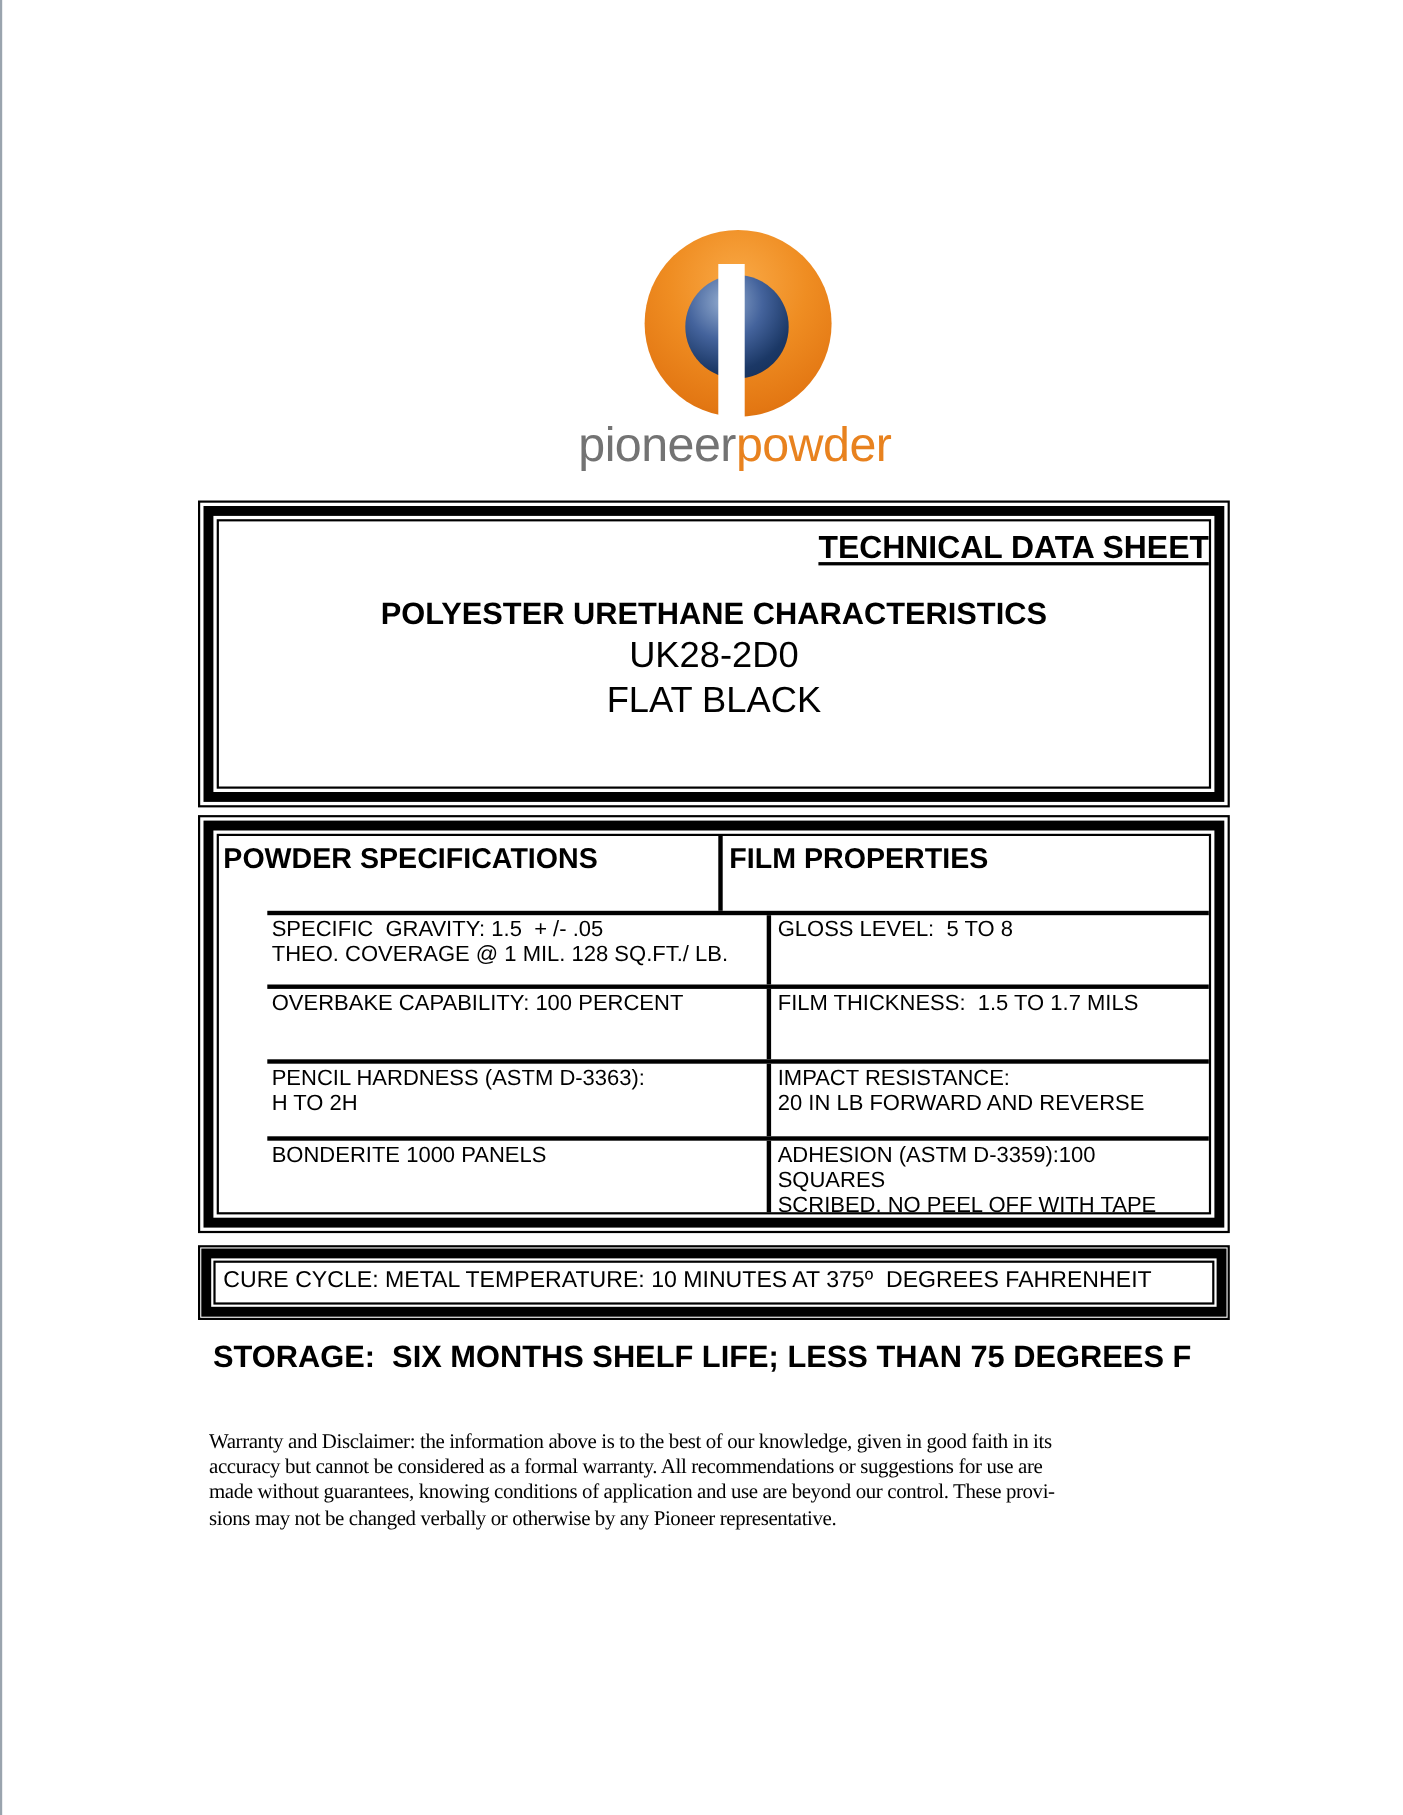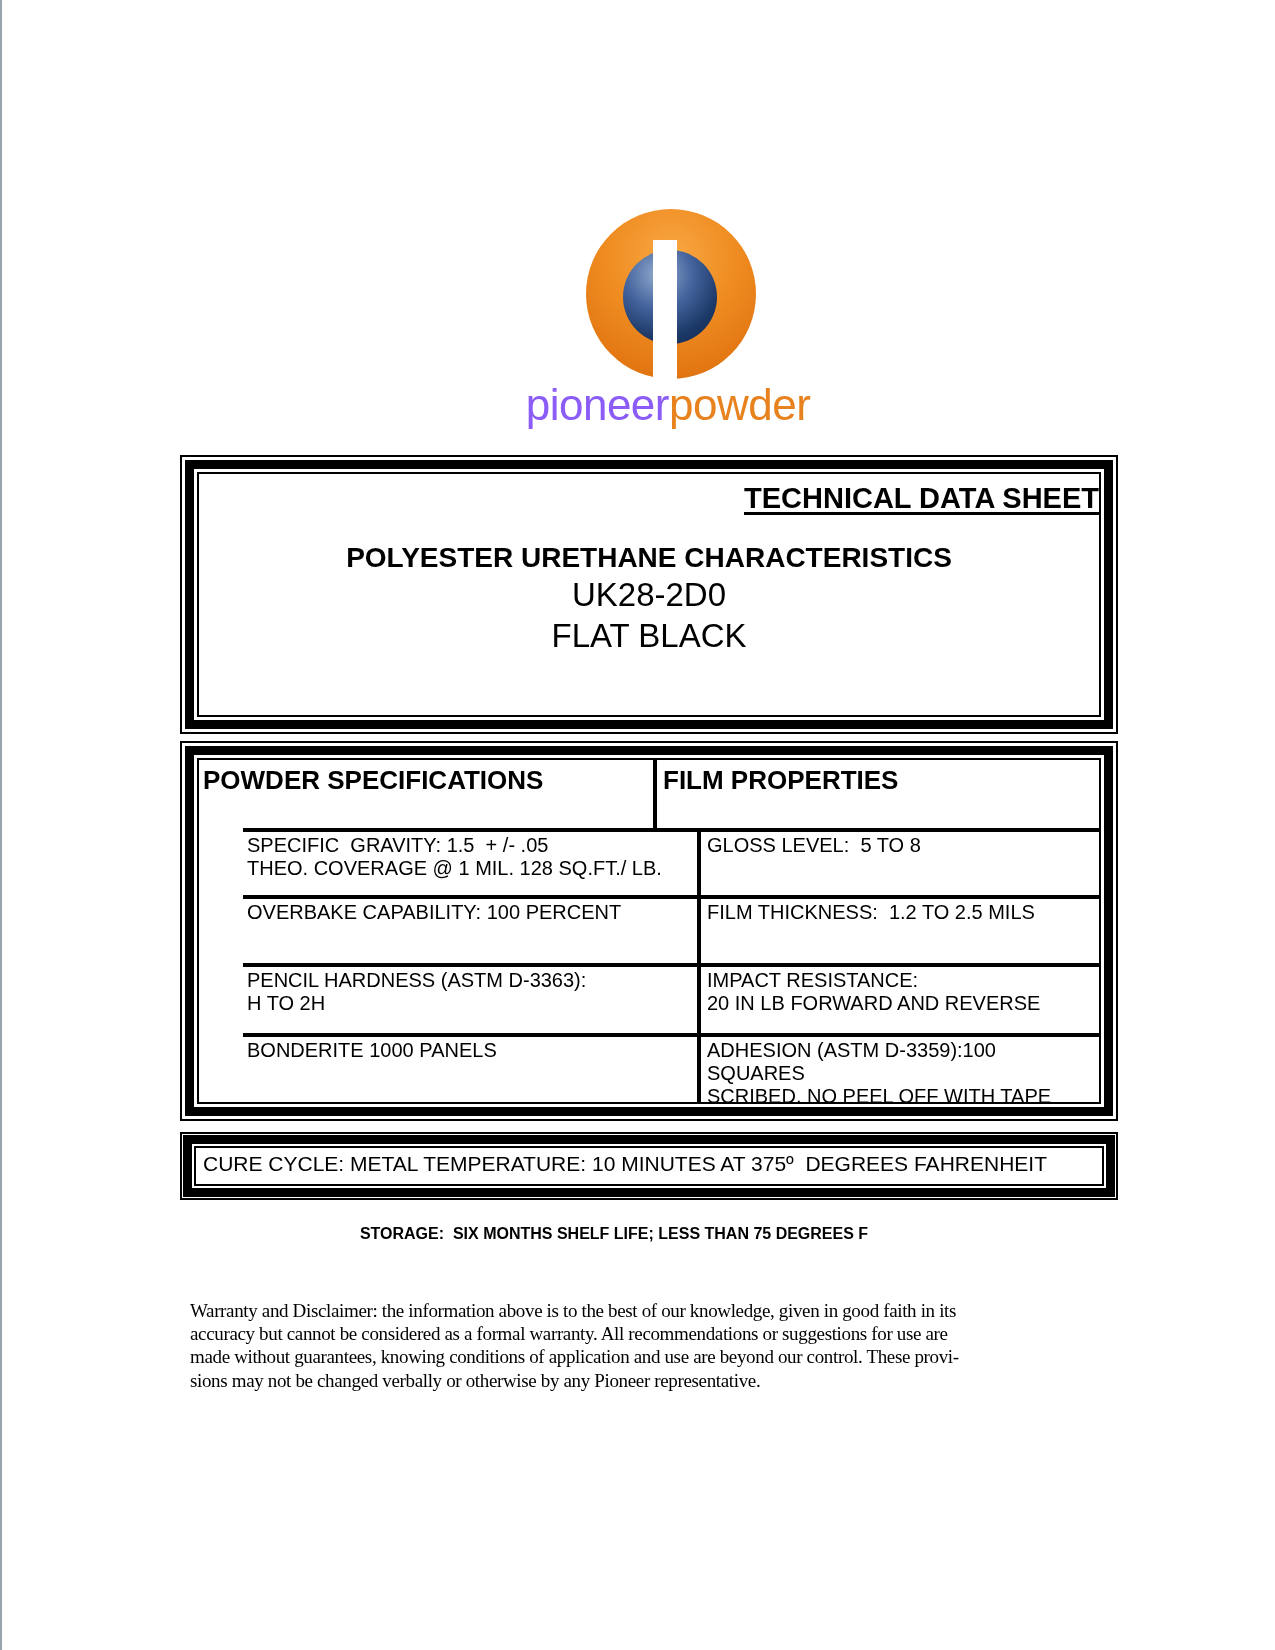--- a/index.html
+++ b/index.html
@@ -16,21 +16,21 @@
   }
   .logo-blue {
     position:absolute; left:37px; top:41px; width:94px; height:94px; border-radius:50%;
     background:radial-gradient(circle at 38% 26%, #93accf 0%, #44639c 38%, #1b3866 70%, #122a52 100%);
   }
   .logo-bar { position:absolute; left:67px; top:31px; width:24px; height:141px; background:#ffffff; }
   .wordmark {
     position:absolute; left:668px; top:382px; transform:translateX(-50%);
     font-size:44px; line-height:46px; white-space:nowrap; letter-spacing:-0.5px; font-weight:normal;
   }
-  .wm-pioneer { color:#8b5cf6; }
+  .wm-pioneer { color:#737373; }
   .wm-powder  { color:#e8821f; }
 
   
   .frame-o { position:absolute; box-sizing:border-box; border:2px solid #000; padding:3px; background:#fff; }
   .frame-m { box-sizing:border-box; border:9px solid #000; padding:3px; width:100%; height:100%; }
   .frame-i { box-sizing:border-box; border:2px solid #000; width:100%; height:100%; overflow:hidden; background:#fff; }
 
   .box1 { left:180px; top:455px; width:938px; height:279px; }
   .box2 { left:180px; top:741px; width:938px; height:380px; }
 
@@ -56,22 +56,22 @@
   .head-line { white-space:pre-wrap; }
 
   
   .cure-o { position:absolute; left:180px; top:1132px; width:938px; height:68px; box-sizing:border-box;
             border:2px solid #000; padding:1px; background:#fff; }
   .cure-m { box-sizing:border-box; border:9px solid #000; padding:2px; width:100%; height:100%; }
   .cure-i { box-sizing:border-box; border:2px solid #000; width:100%; height:100%; background:#fff;
             font-size:21px; line-height:32px; padding-left:7px; white-space:pre; overflow:hidden; }
 
   
-  .storage { position:absolute; left:145px; top:1219px; width:938px; text-align:center;
-             font-size:16px; line-height:30px; font-weight:bold; white-space:pre; }
+  .storage { position:absolute; left:145px; top:1219px; width:938px; text-align:right;
+             font-size:28px; line-height:30px; font-weight:bold; white-space:pre; }
 
   
   .warranty { position:absolute; left:190px; top:1299px; font-family:"Liberation Serif", serif;
               font-size:19px; line-height:23.2px; letter-spacing:-0.35px; }
   .warranty div { white-space:nowrap; }
 </style>
 </head>
 <body>
 
 <div class="page">
@@ -116,21 +116,21 @@
         <div class="t-cell-r">
           <div class="cell-line">GLOSS LEVEL:  5 TO 8</div>
         </div>
       </div>
 
       <div class="t-row r-2">
         <div class="t-cell-l">
           <div class="cell-line">OVERBAKE CAPABILITY: 100 PERCENT</div>
         </div>
         <div class="t-cell-r">
-          <div class="cell-line">FILM THICKNESS:  1.2 TO 2.5 MILS</div>
+          <div class="cell-line">FILM THICKNESS:  1.5 TO 1.7 MILS</div>
         </div>
       </div>
 
       <div class="t-row r-3">
         <div class="t-cell-l">
           <div class="cell-line">PENCIL HARDNESS (ASTM D-3363):</div>
           <div class="cell-line">H TO 2H</div>
         </div>
         <div class="t-cell-r">
           <div class="cell-line">IMPACT RESISTANCE:</div>

